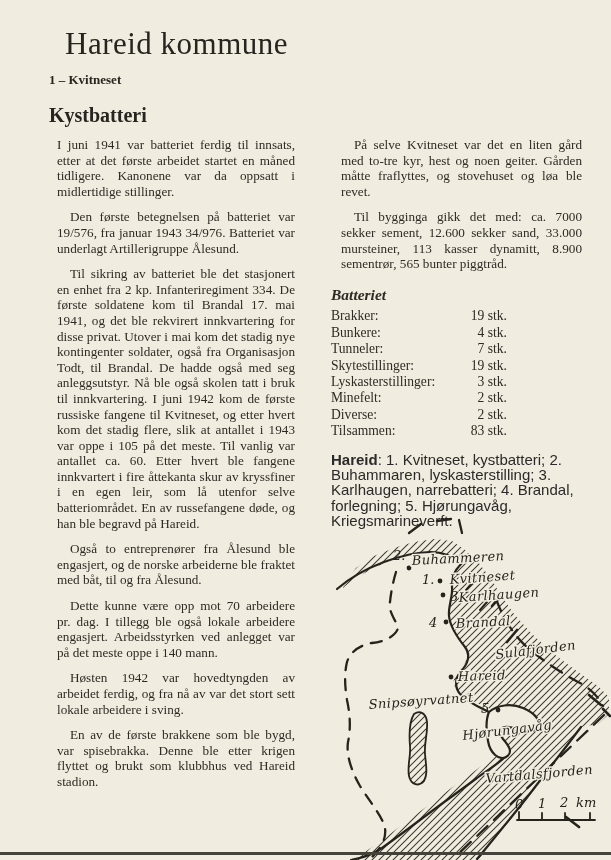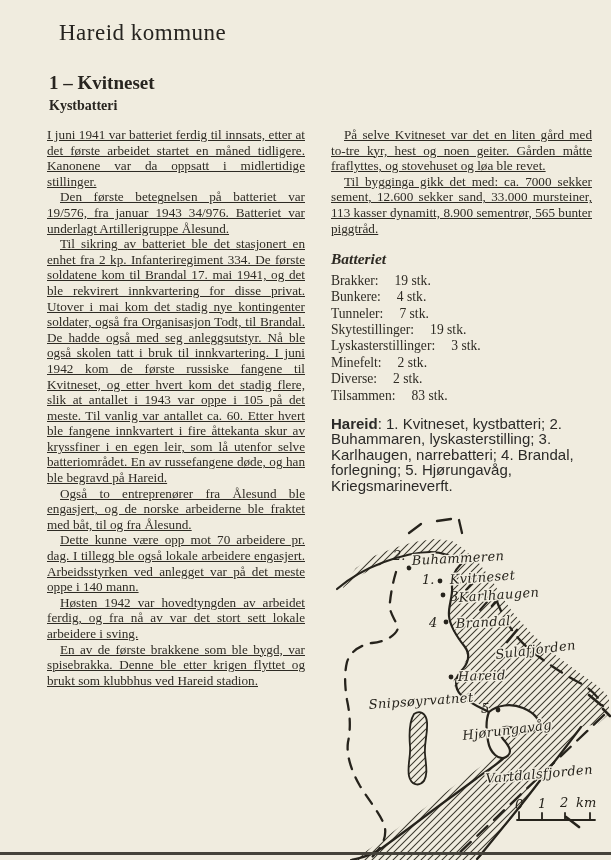--- a/index.html
+++ b/index.html
@@ -2,42 +2,42 @@
 <html><head>
 <meta charset="utf-8">
 <style>
   html,body { margin:0; padding:0; }
   .page {
     position:relative; width:611px; height:860px;
     background:#f0ecdf; overflow:hidden;
     font-family:"Liberation Serif", serif; color:#2e2b24;
   }
   .page-title {
-    position:absolute; left:49px; top:10px; margin:10px;
-    font-size:23px; font-weight:normal; letter-spacing:0.5px; color:#262420;
+    position:absolute; left:49px; top:10px; margin:16px;
+    font-size:31px; font-weight:normal; letter-spacing:0.5px; color:#262420;
   }
   .section-heading {
     position:absolute; left:49px; top:72px; margin:0;
-    font-size:19px; font-weight:bold; color:#282520;
+    font-size:13px; font-weight:bold; color:#282520;
   }
   .subsection-heading {
-    position:absolute; left:49px; top:98px; margin:0;
-    font-size:14px; font-weight:bold; color:#282520;
+    position:absolute; left:49px; top:104px; margin:0;
+    font-size:20px; font-weight:bold; color:#282520;
   }
   .col { position:absolute; top:127px; font-size:13.2px; line-height:15.6px; text-align:justify; }
   .col-left  { left:47px;  width:258px; }
   .col-right { left:331px; width:261px; }
-  .col p { margin:0; text-indent:13px;text-decoration:underline; }
+  .col p { margin:10px; text-indent:13px; }
   .col p.no-indent { text-indent:0; }
   .byggverk-heading {
     margin:15px 0 6px 0; font-style:italic; font-weight:bold;
     font-size:15.5px; text-indent:0; text-align:left;
   }
   .byggverk-table { width:176px; }
-  .trow { display:flex; justify-content:flex-start; line-height:16.4px; font-size:13.6px;gap:16px; }
+  .trow { display:flex; justify-content:space-between; line-height:16.4px; font-size:13.6px;gap:16px; }
   .tlabel { text-align:left; }
   .tvalue { text-align:right; }
   .caption {
     margin-top:12px; width:252px;
     font-family:"Liberation Sans", sans-serif; font-size:15px;
     line-height:15.4px; text-align:left; color:#2b2a28;
   }
   .caption-lead { font-weight:bold; }
   .map-svg { position:absolute; left:330px; top:515px; width:281px; height:345px; }
   .map-label {

